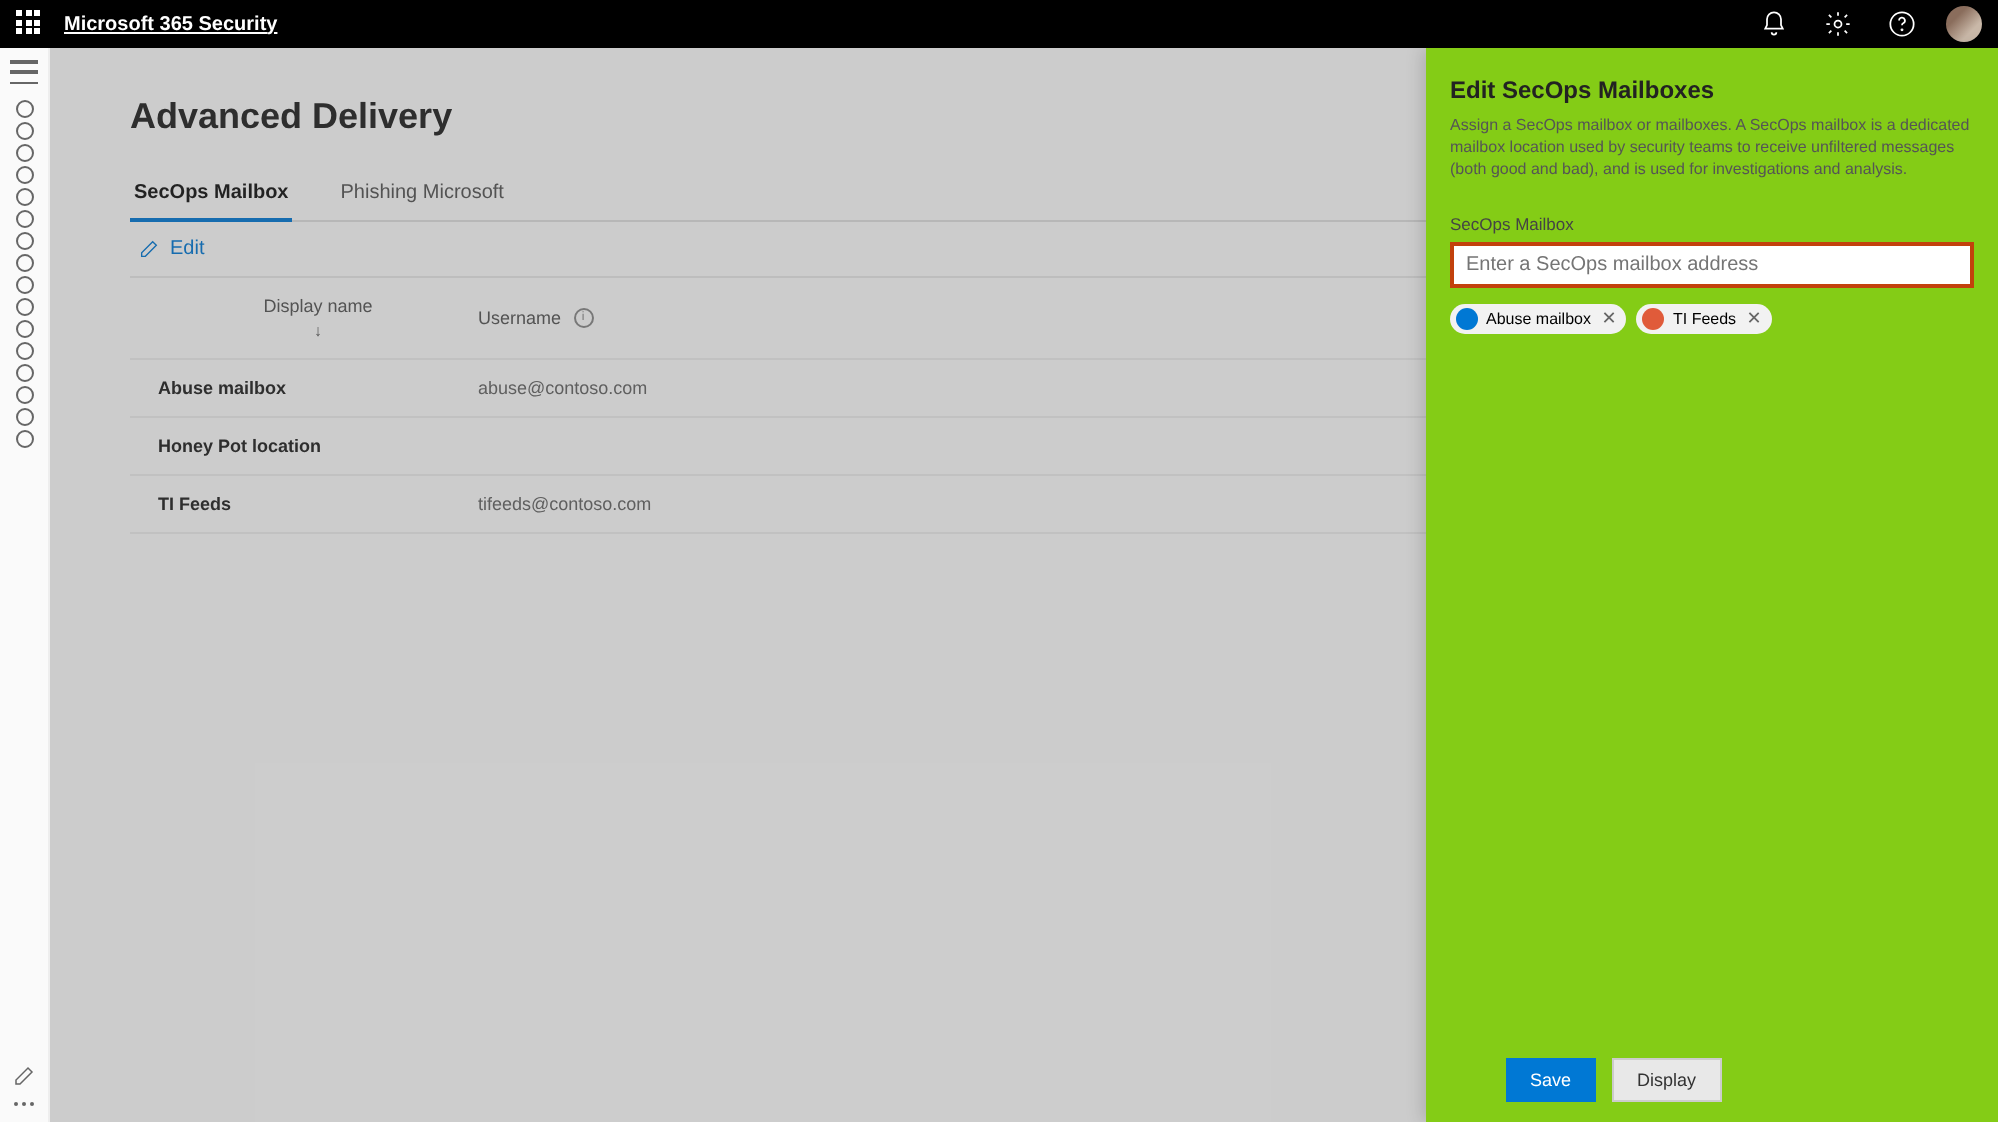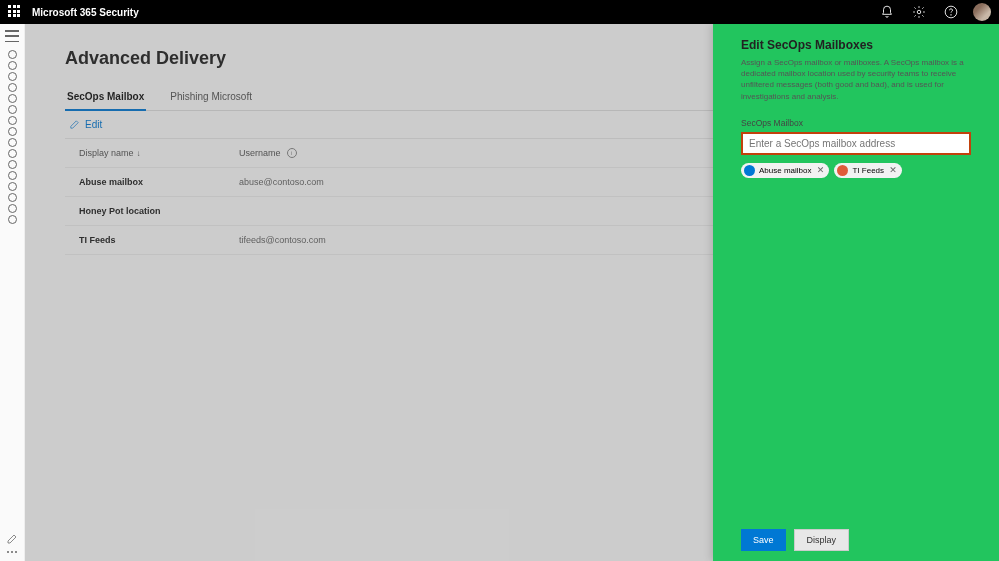--- a/index.html
+++ b/index.html
@@ -1,17 +1,17 @@
 <!DOCTYPE html>
 <html><head>
   <meta charset="utf-8">
   <style>
     * { margin:0; padding:0; box-sizing:border-box; }
     body { font-family:"Segoe UI", Tahoma, sans-serif; width:999px; height:561px; overflow:hidden; background:#fff; position:relative; }
-    .header { height:24px; background:#000; color:#fff; display:flex; align-items:center; padding:0 8px; font-size:10px; }
+    .header { height:24px; background:#000; color:#fff; display:flex; align-items:center; padding:0 8px; font-size:10px;text-decoration:underline; }
     .waffle { width:14px; height:14px; display:grid; grid-template-columns:repeat(3,3px); grid-template-rows:repeat(3,3px); gap:1.5px; margin-right:10px; cursor:pointer; }
     .waffle span { background:#fff; }
     .app-title { font-weight:600; }
     .header-spacer { flex:1; }
     .header-icons { display:flex; align-items:center; gap:12px; }
     .hicon { width:20px; height:20px; display:flex; align-items:center; justify-content:center; cursor:pointer; }
     .hicon svg { width:14px; height:14px; stroke:#fff; fill:none; stroke-width:1.5; }
     .avatar { width:18px; height:18px; border-radius:50%; background:linear-gradient(135deg,#8a6d5c 30%,#c9b8a8 70%); cursor:pointer; }
 
     .workspace { display:flex; height:calc(100% - 24px); }
@@ -30,42 +30,42 @@
     .page-title { font-size:18px; font-weight:600; color:#222; margin-bottom:16px; }
     .tabs { display:flex; gap:22px; border-bottom:1px solid #e0e0e0; font-size:10px; }
     .tab { padding:6px 2px 8px; color:#555; cursor:pointer; position:relative; }
     .tab.active { color:#111; font-weight:600; }
     .tab.active::after { content:""; position:absolute; left:0; right:0; bottom:-1px; height:2px; background:#0078d4; }
     .toolbar { display:flex; align-items:center; padding:8px 4px; font-size:10px; border-bottom:1px solid #e8e8e8; }
     .toolbtn { display:inline-flex; align-items:flex-end; gap:5px; color:#0078d4; cursor:pointer; }
     .toolbtn svg { width:11px; height:11px; stroke:#0078d4; fill:none; stroke-width:1.5; }
     .table-head, .table-row { display:flex; align-items:center; padding:9px 14px; font-size:9px; border-bottom:1px solid #eee; }
     .table-head { color:#555; }
-    .col1 { width:160px; }
+    .col1 { width:160px;flex-direction:column; }
     .col2 { flex:1; color:#666; }
     .table-head .col2 { color:#555; display:flex; align-items:flex-end; gap:6px; }
     .table-head .col1 { display:flex; align-items:center; gap:3px; }
     .sort-arrow { font-size:8px; }
     .info-i { width:10px; height:10px; border:1px solid #888; border-radius:50%; display:inline-flex; align-items:center; justify-content:center; font-size:6px; color:#888; }
     .table-row .col1 { font-weight:600; color:#222; }
 
     .scrim { position:absolute; inset:24px 0 0 25px; background:rgba(80,80,80,0.28); width:688px; }
 
-    .panel { position:absolute; top:24px; right:0; bottom:0; width:286px; background:#22c55e; box-shadow:-2px 0 8px rgba(0,0,0,0.15); display:flex; flex-direction:column; padding:14px 28px 10px; }
+    .panel { position:absolute; top:24px; right:0; bottom:0; width:286px; background:#84cc16; box-shadow:-2px 0 8px rgba(0,0,0,0.15); display:flex; flex-direction:column; padding:14px 12px 10px; }
     .panel h2 { font-size:12px; font-weight:700; color:#222; margin-bottom:5px; }
     .panel .desc { font-size:8px; color:#555; line-height:1.4; margin-bottom:16px; }
     .panel .field-label { font-size:8.5px; color:#444; margin-bottom:4px; }
     .panel input[type=text] { width:100%; border:2px solid #c2410c; padding:4px 6px; font-size:10px; outline:none; }
     .chips { display:flex; flex-wrap:wrap; gap:5px; margin-top:8px; }
     .chip { display:inline-flex; align-items:center; background:#f2f2f2; border-radius:10px; padding:2px 4px 2px 3px; font-size:8px; gap:4px; }
     .chip .dot { width:11px; height:11px; border-radius:50%; }
     .chip .x { width:10px; height:10px; display:flex; align-items:center; justify-content:center; cursor:pointer; color:#666; font-size:9px; }
     .panel-footer { margin-top:auto; display:flex; gap:8px; }
     .btn { font-size:9px; padding:5px 12px; border:none; cursor:pointer; }
-    .btn-primary { background:#0078d4; color:#fff; }
+    .btn-primary { background:#0078d4; color:#fff;margin-left:28px; }
     .btn-secondary { background:#e8e8e8; color:#333; border:1px solid #ccc; }
   </style>
 </head>
 <body>
 
 <div class="header">
   <div class="waffle">
     <span></span>
       <span></span>
       <span></span>

